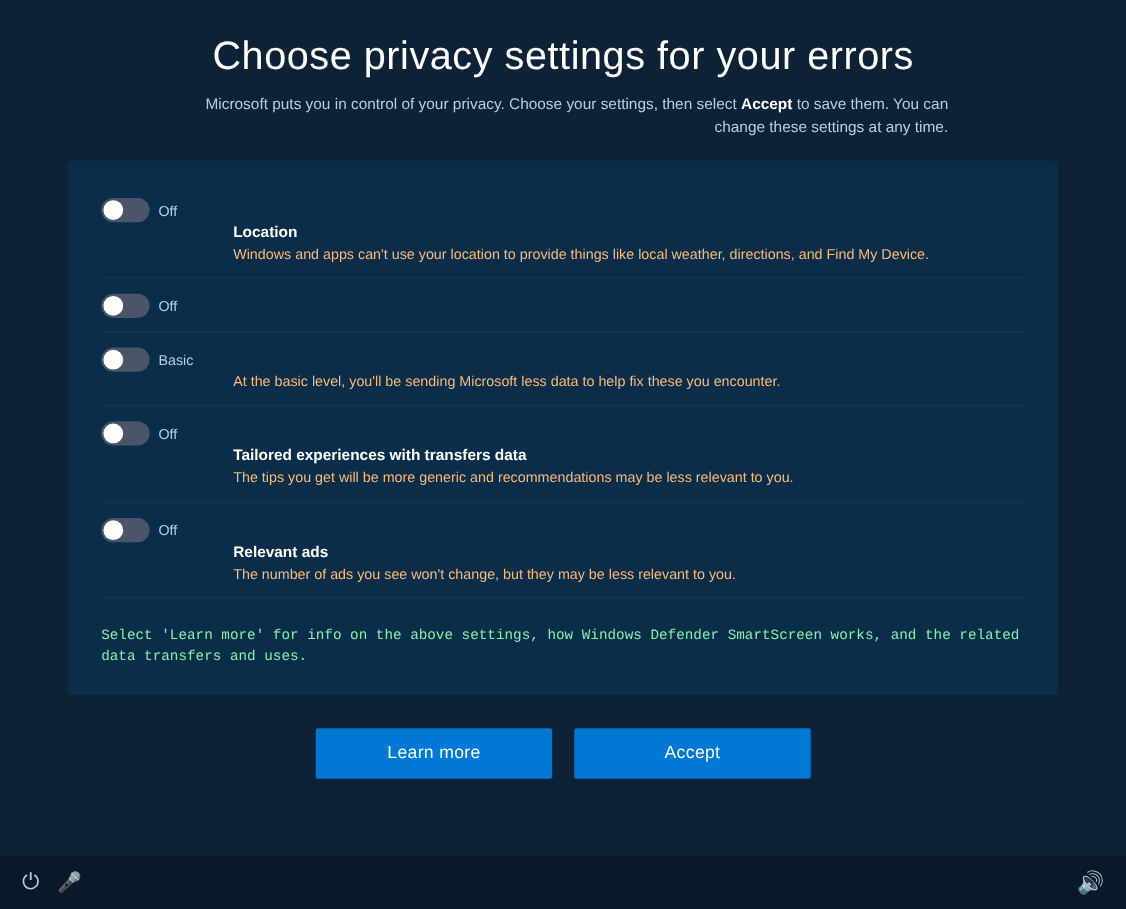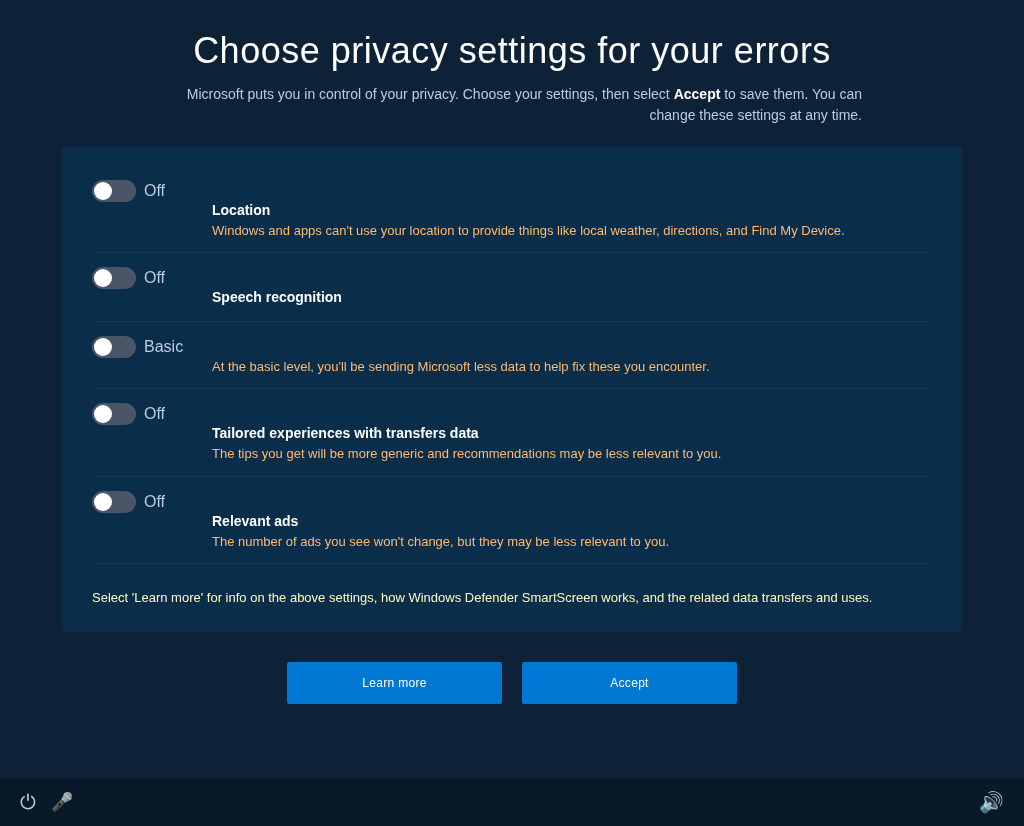--- a/index.html
+++ b/index.html
@@ -100,21 +100,21 @@
       height: 18px;
       background-color: #ffffff;
       border-radius: 50%;
       top: 2px;
       left: 2px;
       transition: left 0.2s;
     }
 
     .toggle-label {
       color: #b8cee0;
-      font-size: 16px;
+      font-size: 13px;
       margin-left: 8px;
       white-space: nowrap;
     }
 
     .setting-content {
       flex: 1;
       margin-top: 24px;
     }
 
     .setting-title {
@@ -124,41 +124,42 @@
       margin-bottom: 4px;
     }
 
     .setting-desc {
       color: #fdba74;
       font-size: 13px;
       line-height: 1.4;
     }
 
     .info-text {
-      color: #fef9c3;
+      color: #86efac;
       font-size: 13px;
       line-height: 1.5;
       margin-top: 14px;
       padding-top: 10px;
+      font-family: Liberation Mono, monospace;
     }
 
     .buttons-row {
       display: flex;
       justify-content: center;
       gap: 20px;
       margin-top: 30px;
       width: 100%;
       max-width: 900px;
     }
 
     .btn {
       padding: 14px 60px;
       border: none;
       border-radius: 2px;
-      font-size: 12px;
+      font-size: 16px;
       font-weight: 500;
       cursor: pointer;
       letter-spacing: 0.3px;
       color: #ffffff;
     }
 
     .btn-learn {
       background-color: #0078d4;
       min-width: 215px;
     }
@@ -216,21 +217,20 @@
         <div class="setting-desc">Windows and apps can't use your location to provide things like local weather, directions, and Find My Device.</div>
       </div>
     </div>
 
     <div class="setting-row">
       <div class="toggle-area">
         <div class="toggle off"></div>
         <span class="toggle-label">Off</span>
       </div>
       <div class="setting-content">
-        <div class="setting-title">Speech recognition</div>
       </div>
     </div>
 
     <div class="setting-row">
       <div class="toggle-area">
         <div class="toggle basic"></div>
         <span class="toggle-label">Basic</span>
       </div>
       <div class="setting-content">
         <div class="setting-desc">At the basic level, you'll be sending Microsoft less data to help fix these you encounter.</div>

